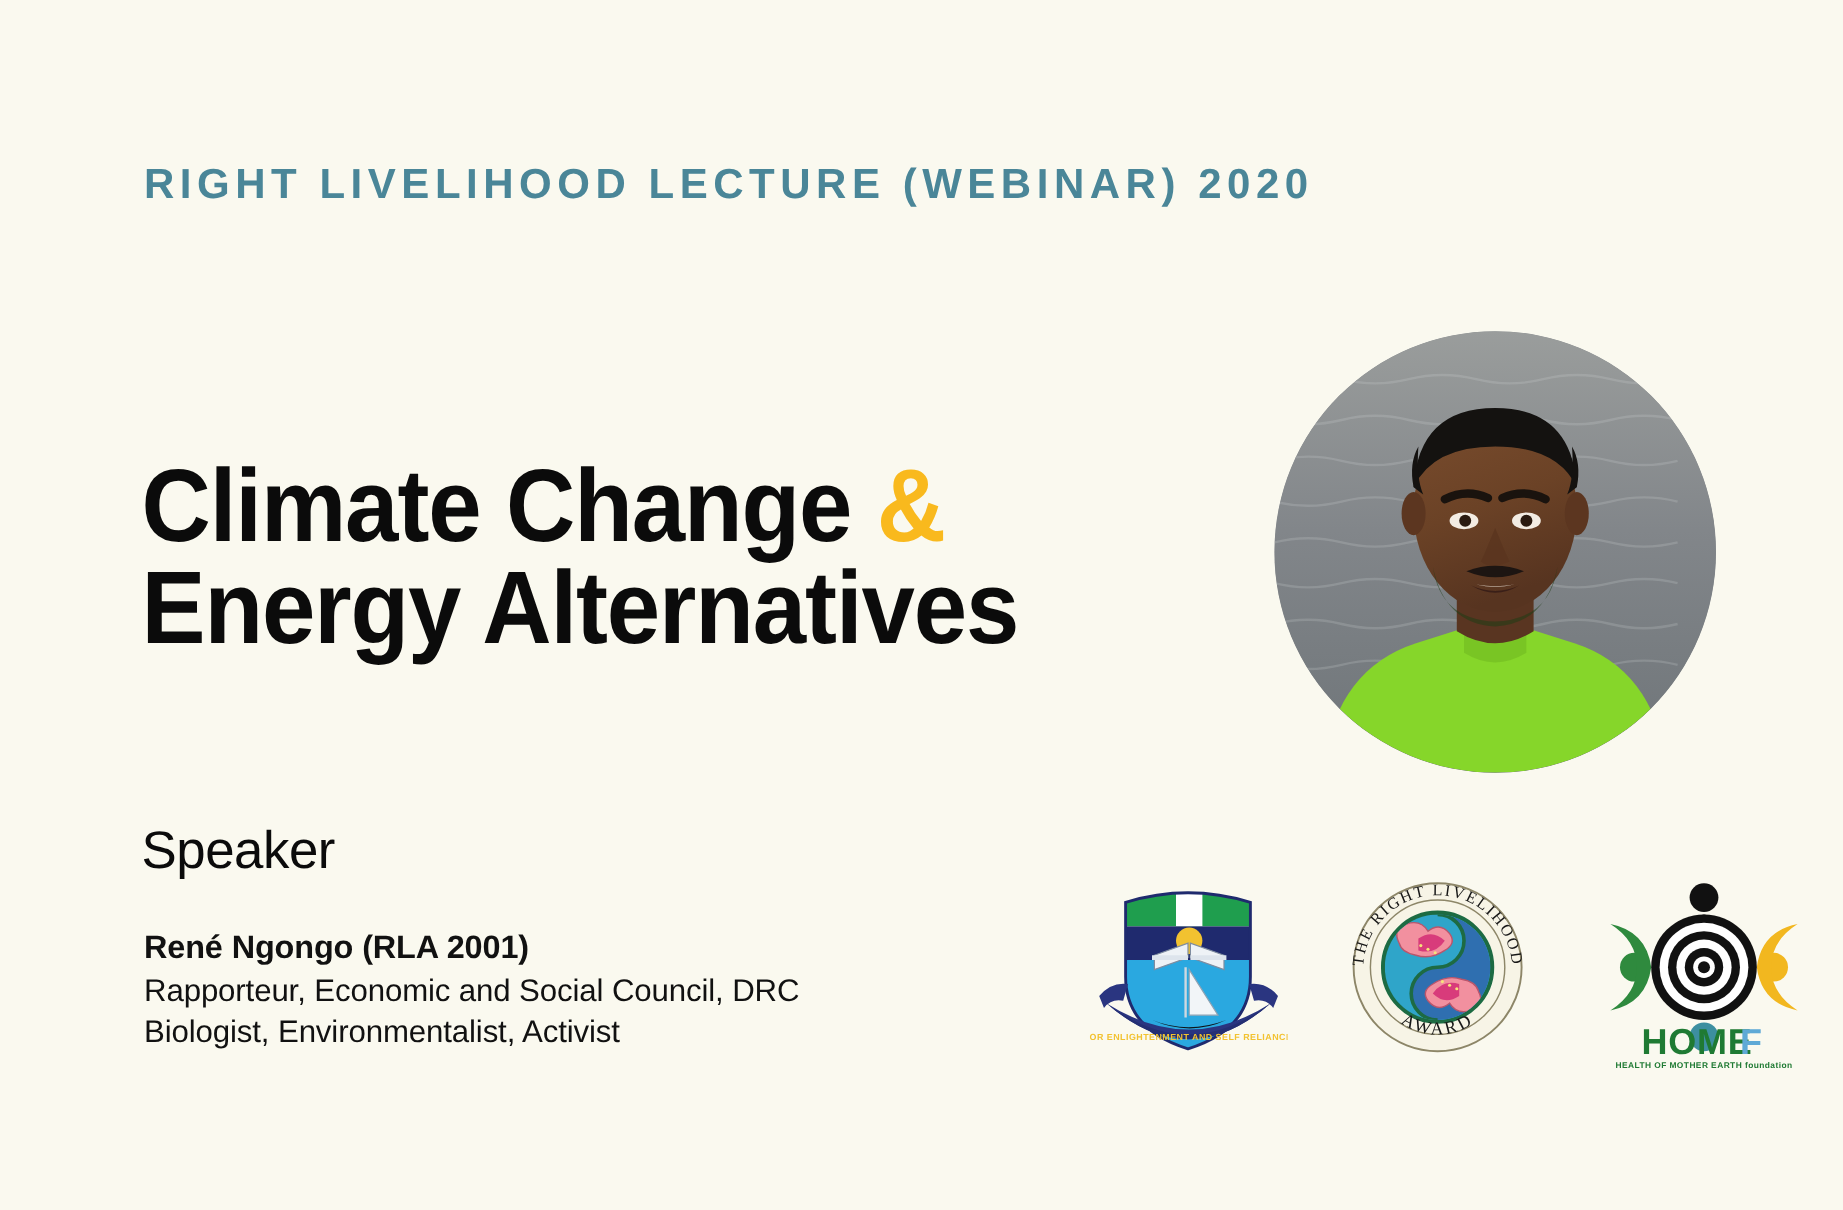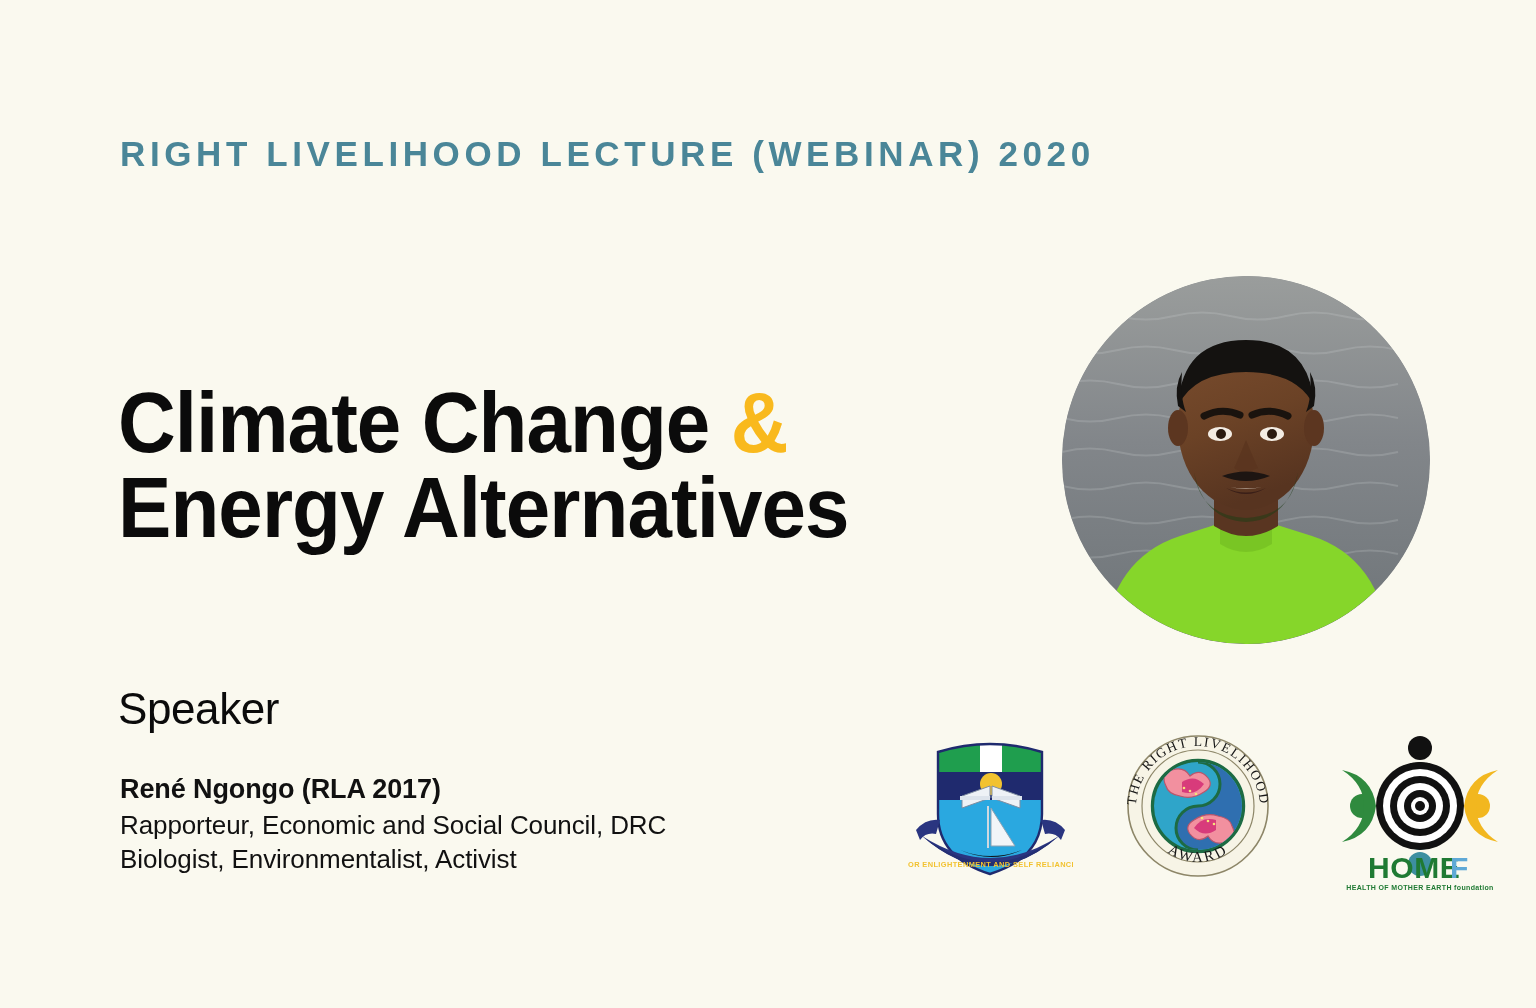--- a/index.html
+++ b/index.html
@@ -113,21 +113,21 @@
 <div class="kicker">RIGHT LIVELIHOOD LECTURE (WEBINAR) 2020</div>
 
 <div class="title-block">
   <div class="title-line"><span>Climate Change </span><span class="amp">&amp;</span></div>
   <div class="title-line">Energy Alternatives</div>
 </div>
 
 <div class="speaker-heading">Speaker</div>
 
 <div class="speaker-details">
-  <div class="speaker-name">René Ngongo (RLA 2017)</div>
+  <div class="speaker-name">René Ngongo (RLA 2001)</div>
   <div class="speaker-role">Rapporteur, Economic and Social Council, DRC</div>
   <div class="speaker-role">Biologist, Environmentalist, Activist</div>
 </div>
 
 <div class="portrait">
   <svg width="368" height="368" viewBox="0 0 368 368">
     <defs>
       <linearGradient id="water" x1="0" y1="0" x2="0" y2="1">
         <stop offset="0%" stop-color="#9a9d9c"></stop>
         <stop offset="45%" stop-color="#82868a"></stop>

